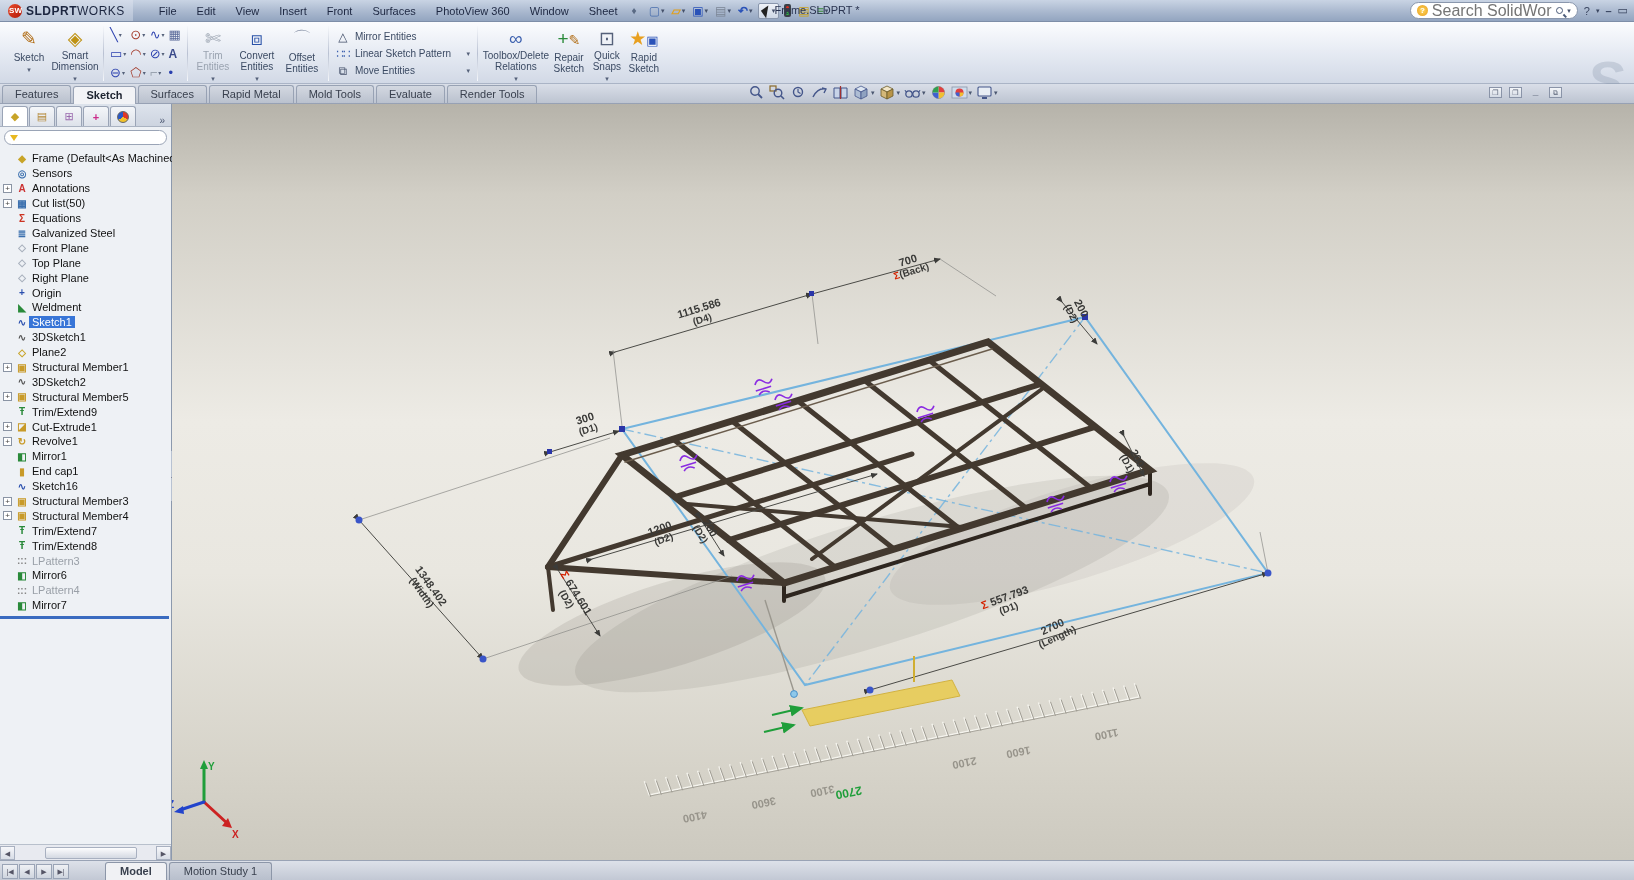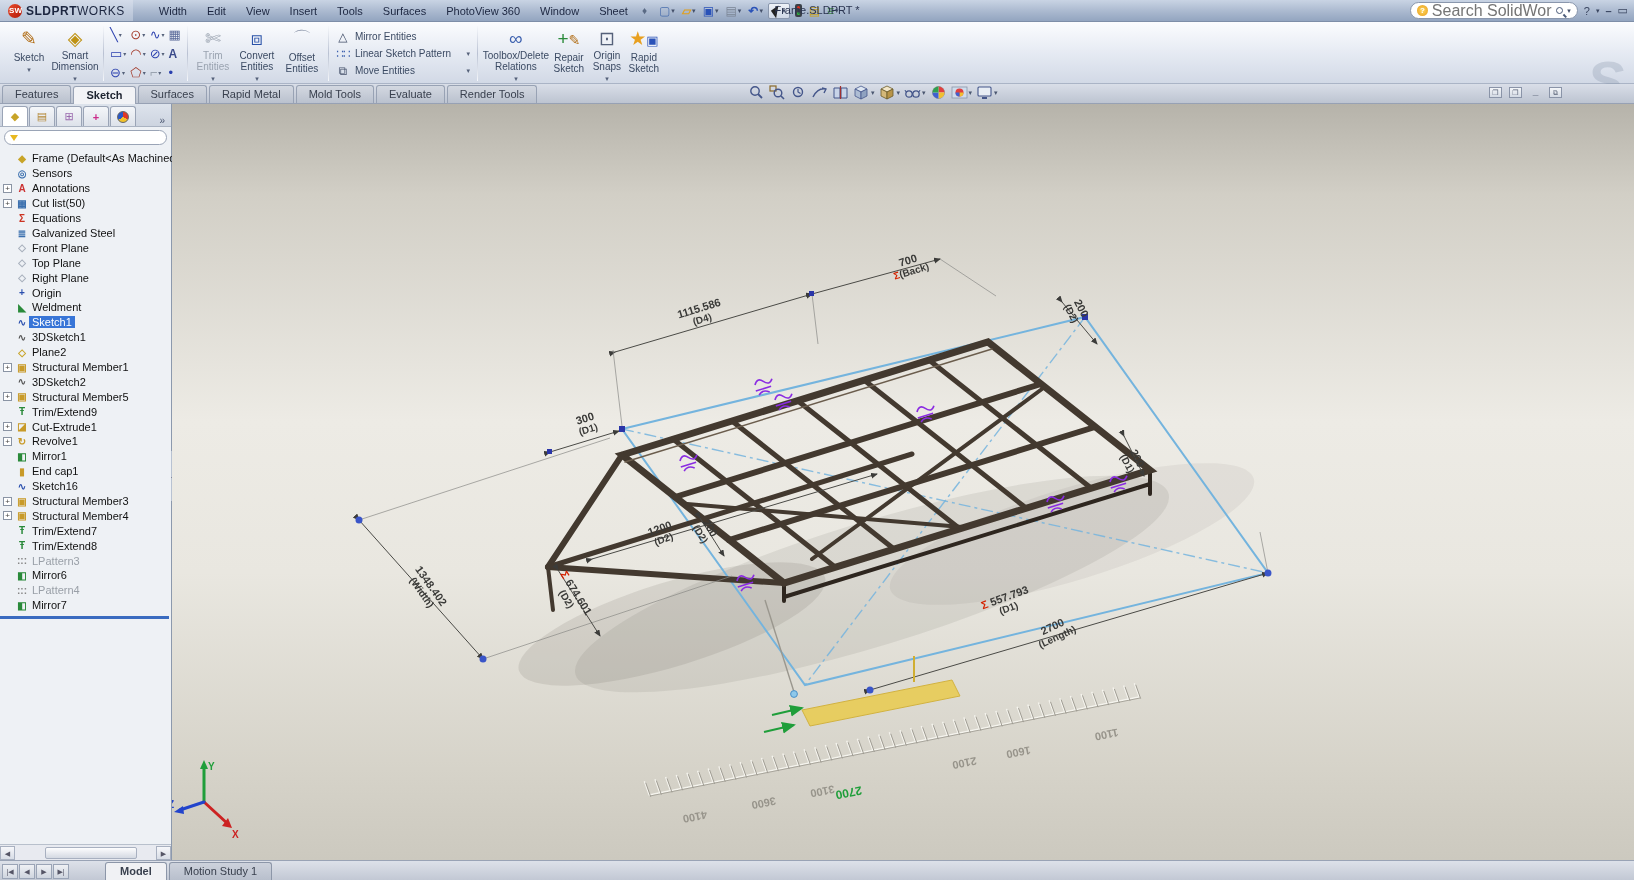--- a/index.html
+++ b/index.html
@@ -129,25 +129,25 @@
 <body>
 
 <div class="app">
 
   <div class="titlebar">
     <div class="logo">
       <div class="logo-cube">SW</div>
       <div class="brand"><span>SLDPRT</span><span class="lt">WORKS</span></div>
     </div>
     <div class="menubar" id="menubar">
-        <span class="menu-item">Width</span>
+        <span class="menu-item">File</span>
         <span class="menu-item">Edit</span>
         <span class="menu-item">View</span>
         <span class="menu-item">Insert</span>
-        <span class="menu-item">Tools</span>
+        <span class="menu-item">Front</span>
         <span class="menu-item">Surfaces</span>
         <span class="menu-item">PhotoView 360</span>
         <span class="menu-item">Window</span>
         <span class="menu-item">Sheet</span>
       </div>
     <span class="pin">♦</span>
     <div class="qat">
       <span class="qbtn">
           <span style="color:#4a6fae">▢</span>
           <span class="car">▾</span>
@@ -303,21 +303,21 @@
         <span class="ric" style="color:#3a5fae">∞</span>
         <span>Toolbox/Delete Relations</span>
           <span class="car">▾</span>
       </div>
       <div class="rbtn" style="width:40px">
         <span class="ric"><span style="color:#2a8a3a">+</span><span style="color:#b06a10;font-size:14px">✎</span></span>
         <span>Repair Sketch</span>
       </div>
       <div class="rbtn" style="width:36px">
         <span class="ric" style="color:#55617a">⊡</span>
-        <span>Origin Snaps</span>
+        <span>Quick Snaps</span>
           <span class="car">▾</span>
       </div>
       <div class="rbtn" style="width:38px">
         <span class="ric"><span style="color:#e8a020">★</span><span style="color:#2a52b8;font-size:13px">▣</span></span>
         <span>Rapid Sketch</span>
       </div>
     </div>
     <div class="watermark">S</div>
   </div>
 

